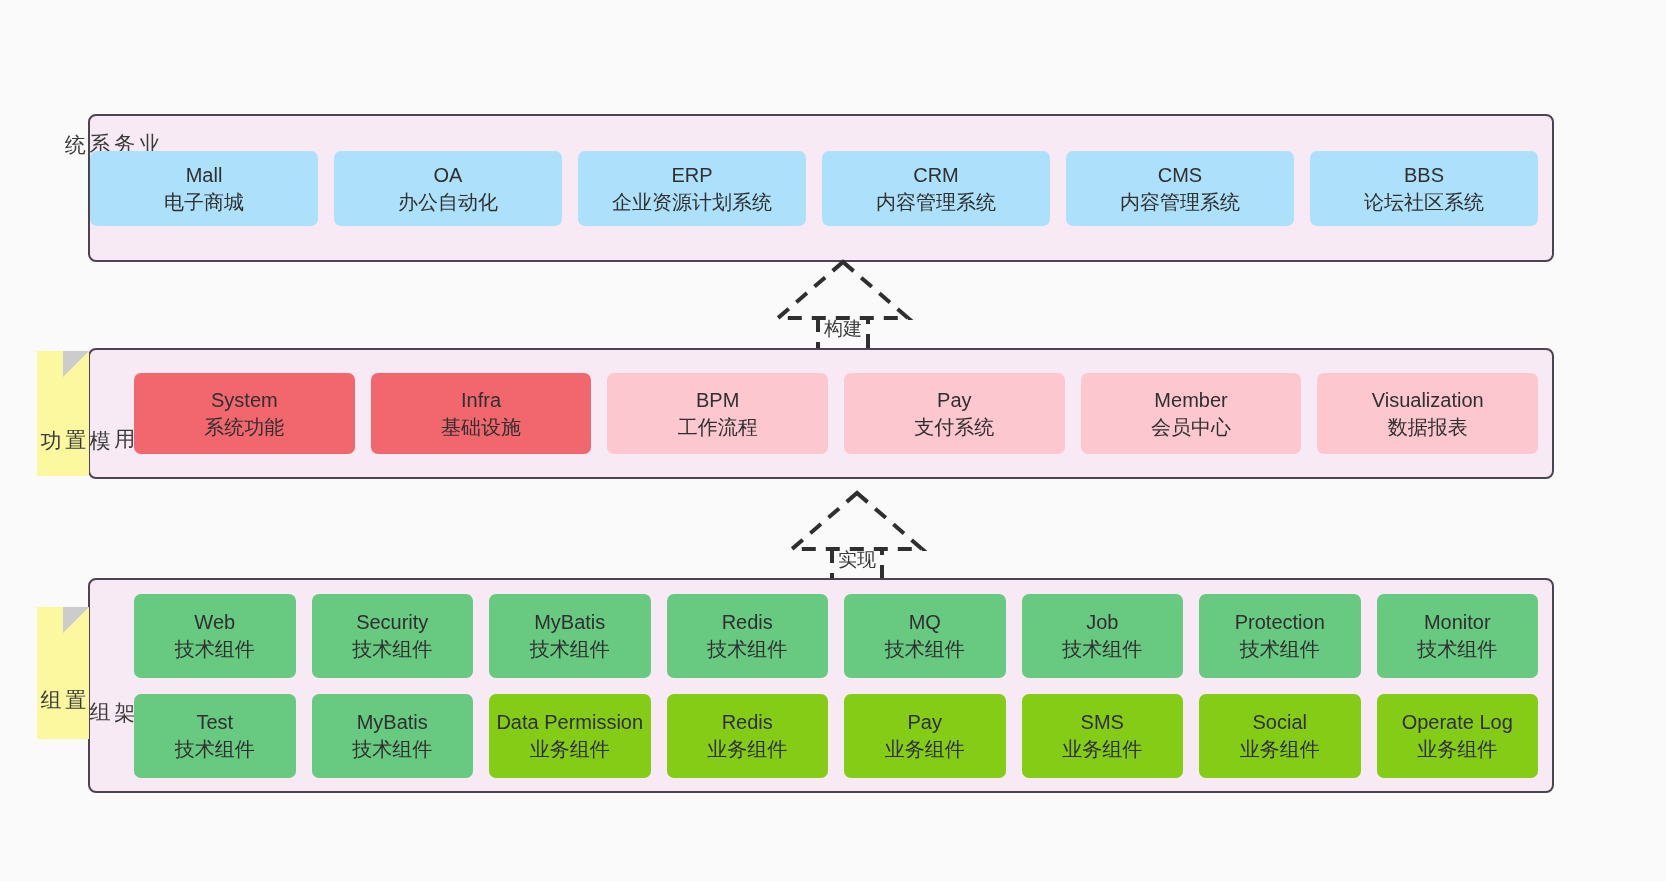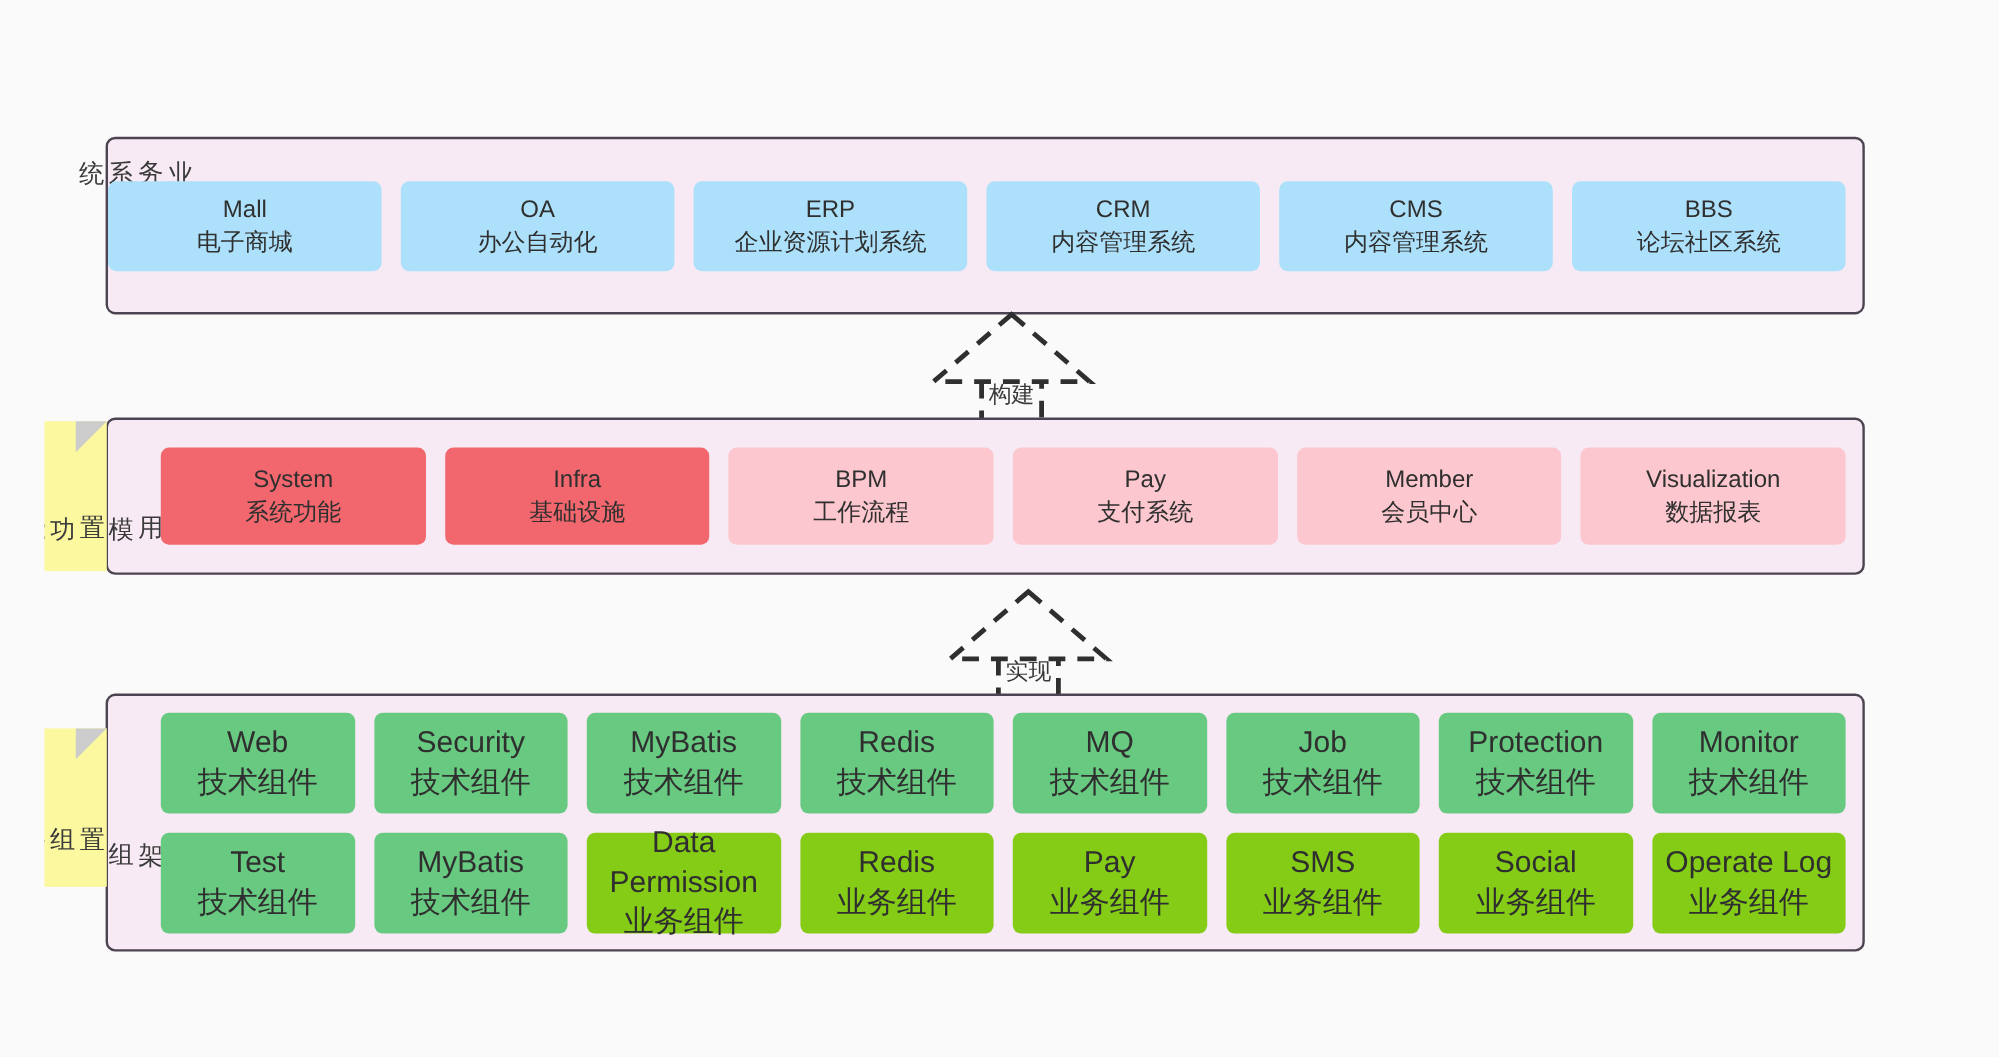--- a/index.html
+++ b/index.html
@@ -85,21 +85,21 @@
 
   
   #layer-business  { left: 88px;  top: 114px; width: 1466px; height: 148px; flex-direction: column; }
   #layer-business  .row { height: 75px; }
 
   #layer-common    { left: 88px;  top: 348px; width: 1466px; height: 131px; }
   #layer-common    .row { height: 81px; }
 
   #layer-framework { left: 88px;  top: 578px; width: 1466px; height: 215px; }
   #layer-framework .row { height: 84px; }
-  #layer-framework .card { font-size: 25px; }
+  #layer-framework .card { font-size: 20px; }
 
   
   .note {
     position: absolute;
     box-sizing: border-box;
     background: #fbf89f;
     font-size: 21px;
     line-height: 1.18;
     letter-spacing: 1px;
     color: #3a3a3a;

